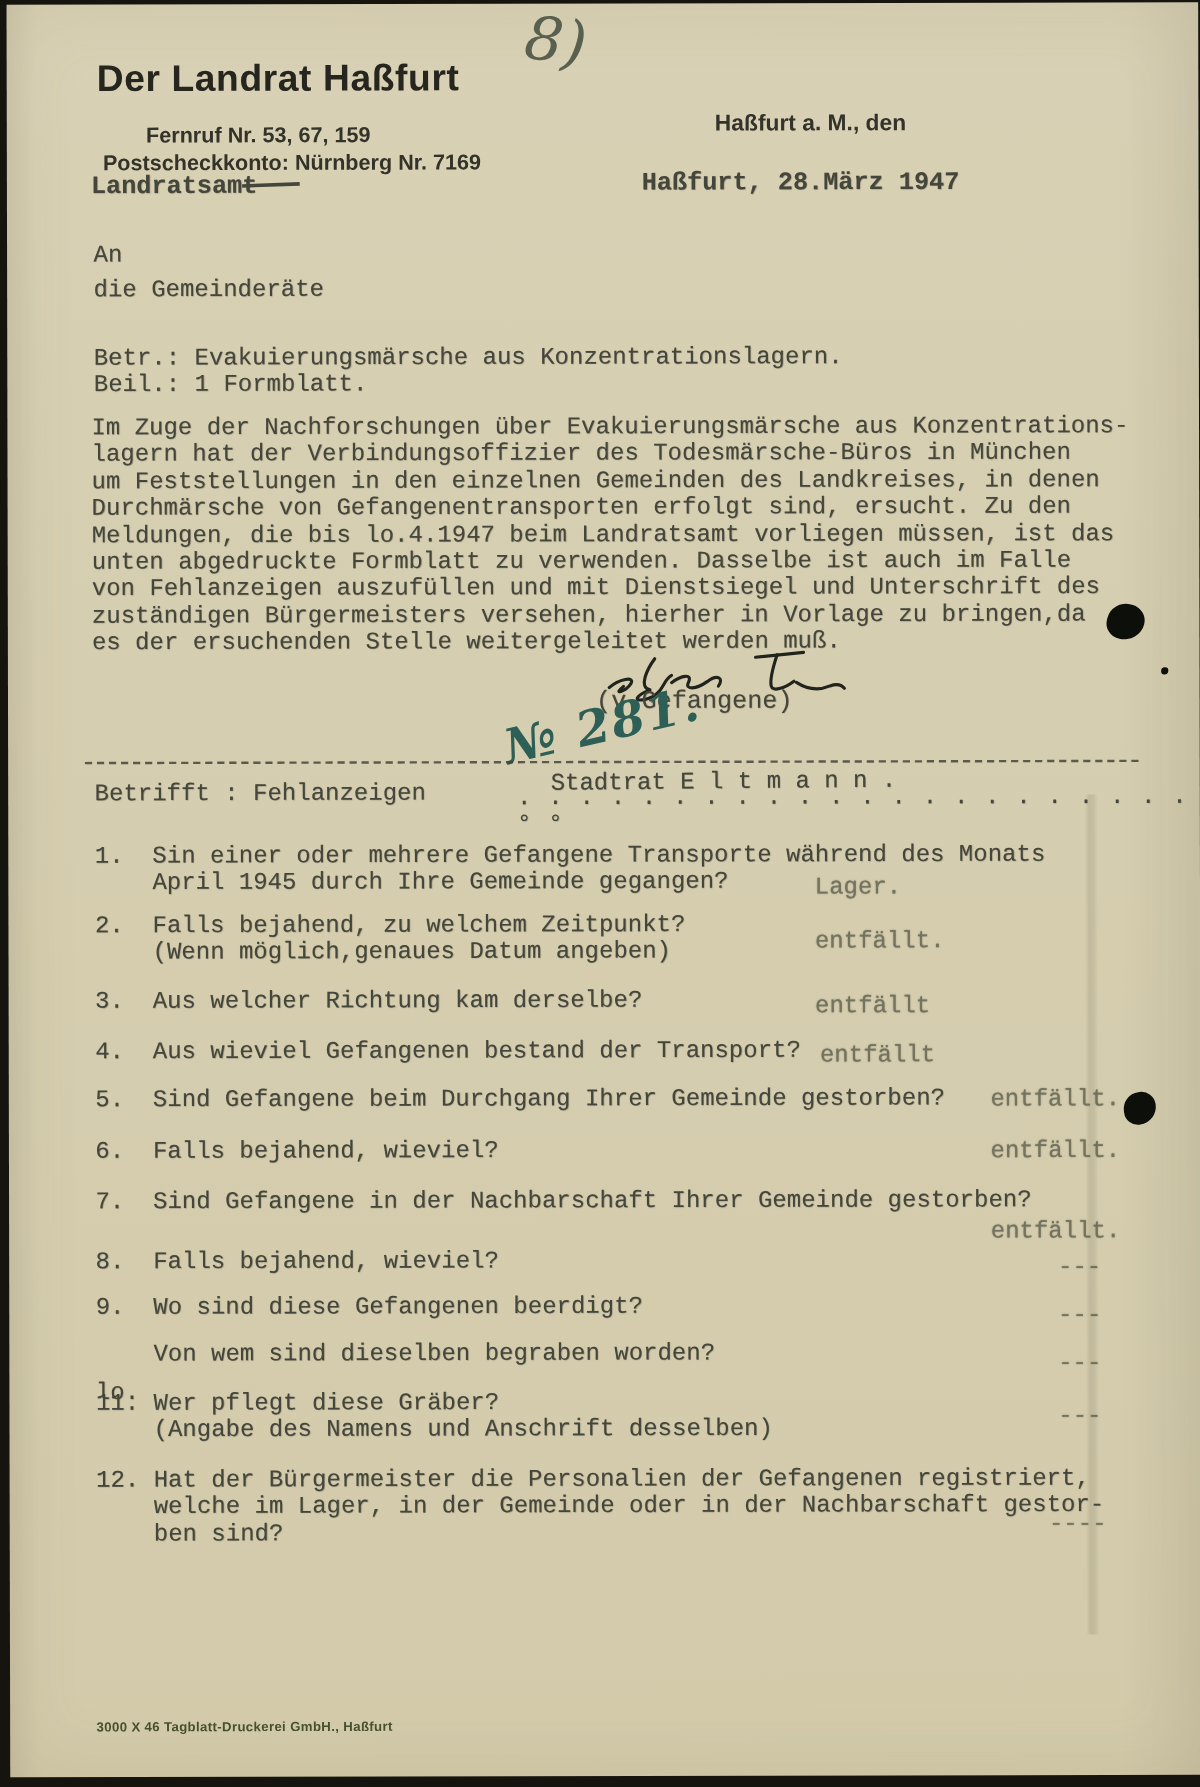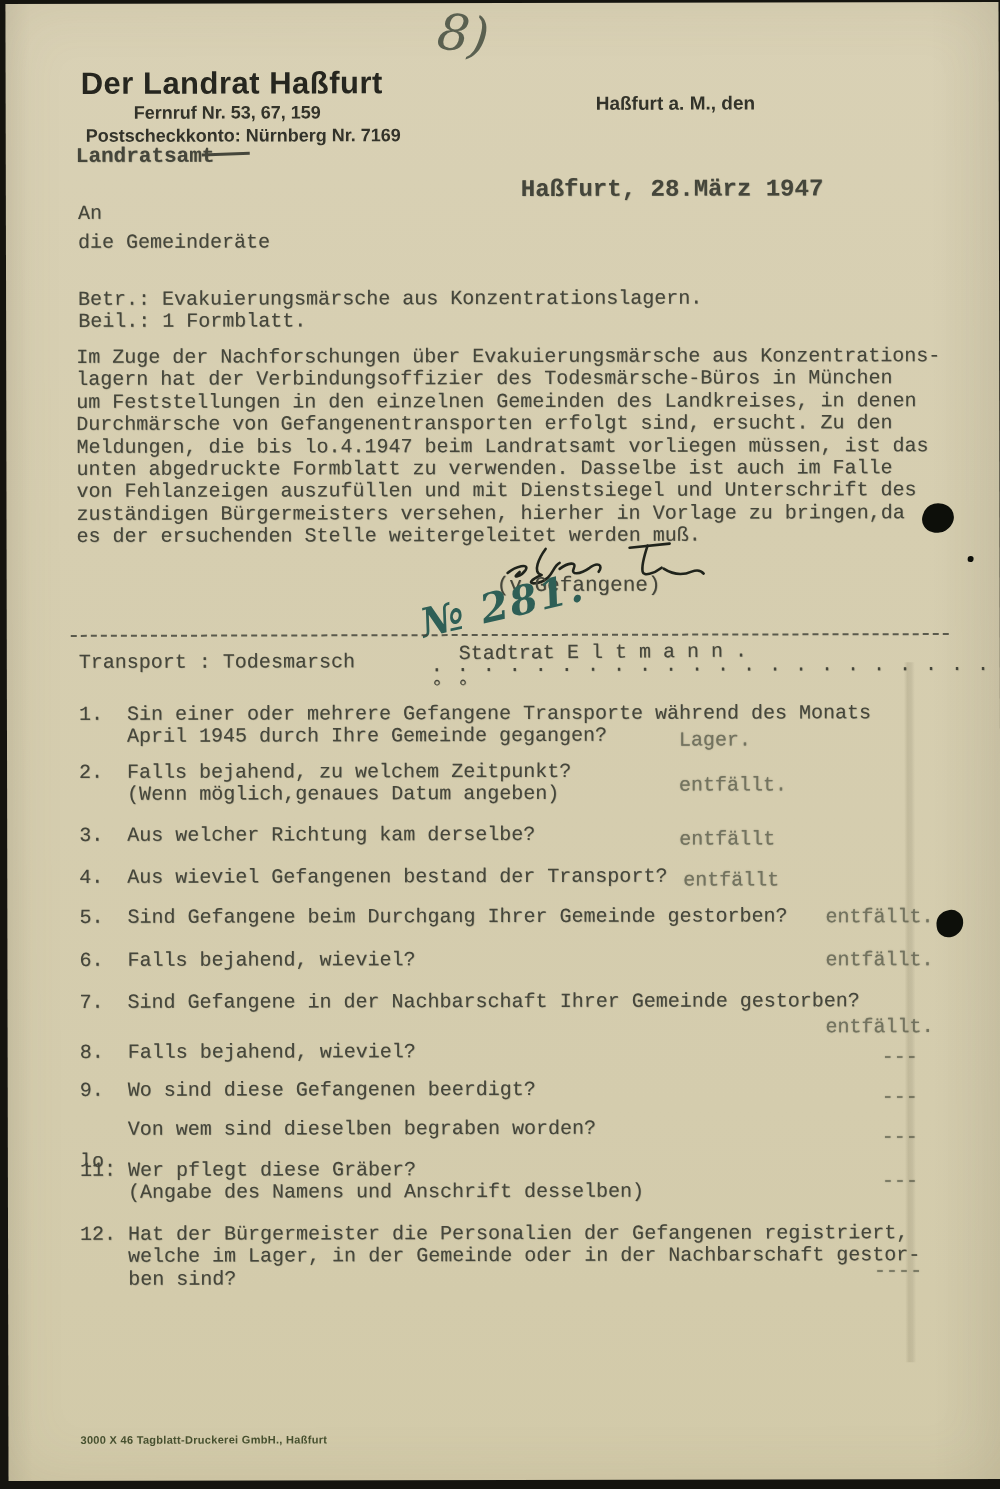--- a/index.html
+++ b/index.html
@@ -43,28 +43,28 @@
     font-size:11px;color:var(--footer);letter-spacing:.3px;white-space:pre;
   }
 </style>
 </head>
 <body>
 
 <div id="paper">
 
   <div class="pen" id="hand-pagenum" style="left:432px;top:2px;font-size:50px;color:var(--pencil);transform:rotate(7deg);font-weight:normal;">8)</div>
 
-  <div class="print" style="left:75px;top:62px;font-size:31px;font-weight:bold;letter-spacing:.5px;">Der Landrat Haßfurt</div>
-  <div class="print" style="left:128px;top:99px;font-size:18px;font-weight:bold;color:#33332a;">Fernruf Nr. 53, 67, 159</div>
+  <div class="print" style="left:75px;top:44px;font-size:31px;font-weight:bold;letter-spacing:.5px;">Der Landrat Haßfurt</div>
+  <div class="print" style="left:116px;top:99px;font-size:18px;font-weight:bold;color:#33332a;">Fernruf Nr. 53, 67, 159</div>
   <div class="print" style="left:80px;top:122px;font-size:18px;font-weight:bold;color:#33332a;">Postscheckkonto: Nürnberg Nr. 7169</div>
   <div class="tw bold" style="left:70px;top:142px;font-size:21px;">Landratsamt</div>
   <div id="strike-office"></div>
 
   <div class="print" style="left:590px;top:90px;font-size:19px;font-weight:bold;color:#33332a;">Haßfurt a. M., den</div>
-  <div class="tw bold" style="left:515px;top:140px;font-size:24px;margin-top:36px;">Haßfurt, 28.März 1947</div>
+  <div class="tw bold" style="left:529px;top:140px;font-size:21px;">Haßfurt, 28.März 1947</div>
 
   <div class="tw" style="left:72px;top:199px;">An</div>
   <div class="tw" style="left:72px;top:228px;">die Gemeinderäte</div>
 
   <div class="tw" style="left:72px;top:285px;">Betr.: Evakuierungsmärsche aus Konzentrationslagern.</div>
   <div class="tw" style="left:72px;top:307px;">Beil.: 1 Formblatt.</div>
 
   <div class="tw" id="letter-body" style="left:70px;top:343px;width:890px;">Im Zuge der Nachforschungen über Evakuierungsmärsche aus Konzentrations-
 lagern hat der Verbindungsoffizier des Todesmärsche-Büros in München
 um Feststellungen in den einzelnen Gemeinden des Landkreises, in denen
@@ -84,21 +84,21 @@
       <path d="M146,7 C143,16 140,28 141,33 C142,38 152,35 160,29"></path>
       <path d="M162,30 q14,9 28,3 q8,-3 12,2"></path>
     </g>
   </svg>
   <div class="tw" style="left:490px;top:572px;font-size:21px;">(v.Gefangene)</div>
 
   <div class="pen" style="left:412px;top:578px;font-size:40px;font-weight:bold;transform:rotate(-13deg);letter-spacing:2px;">№ 281.</div>
 
   <div id="divider"></div>
 
-  <div class="tw" style="left:72px;top:648px;">Transport : Todesmarsch</div>
+  <div class="tw" style="left:72px;top:648px;">Betrifft : Fehlanzeigen</div>
   <div class="tw" style="left:424px;top:652px;letter-spacing:1px;">. . . . . . . . . . . . . . . . . . . . . .  ° °</div>
   <div class="tw" style="left:452px;top:639px;transform:rotate(-0.4deg);">Stadtrat  E l t m a n n .</div>
 
   <div id="questions">
       <div class="tw" style="left: 72px; top: 700px;">1.</div>
       <div class="tw" style="left: 120px; top: 700px;">Sin einer oder mehrere Gefangene Transporte während des Monats
 April 1945 durch Ihre Gemeinde gegangen?</div>
       <div class="tw ans" style="left: 672px; top: 727px;">Lager.</div>
       <div class="tw" style="left: 72px; top: 758px;">2.</div>
       <div class="tw" style="left: 120px; top: 758px;">Falls bejahend, zu welchem Zeitpunkt?

